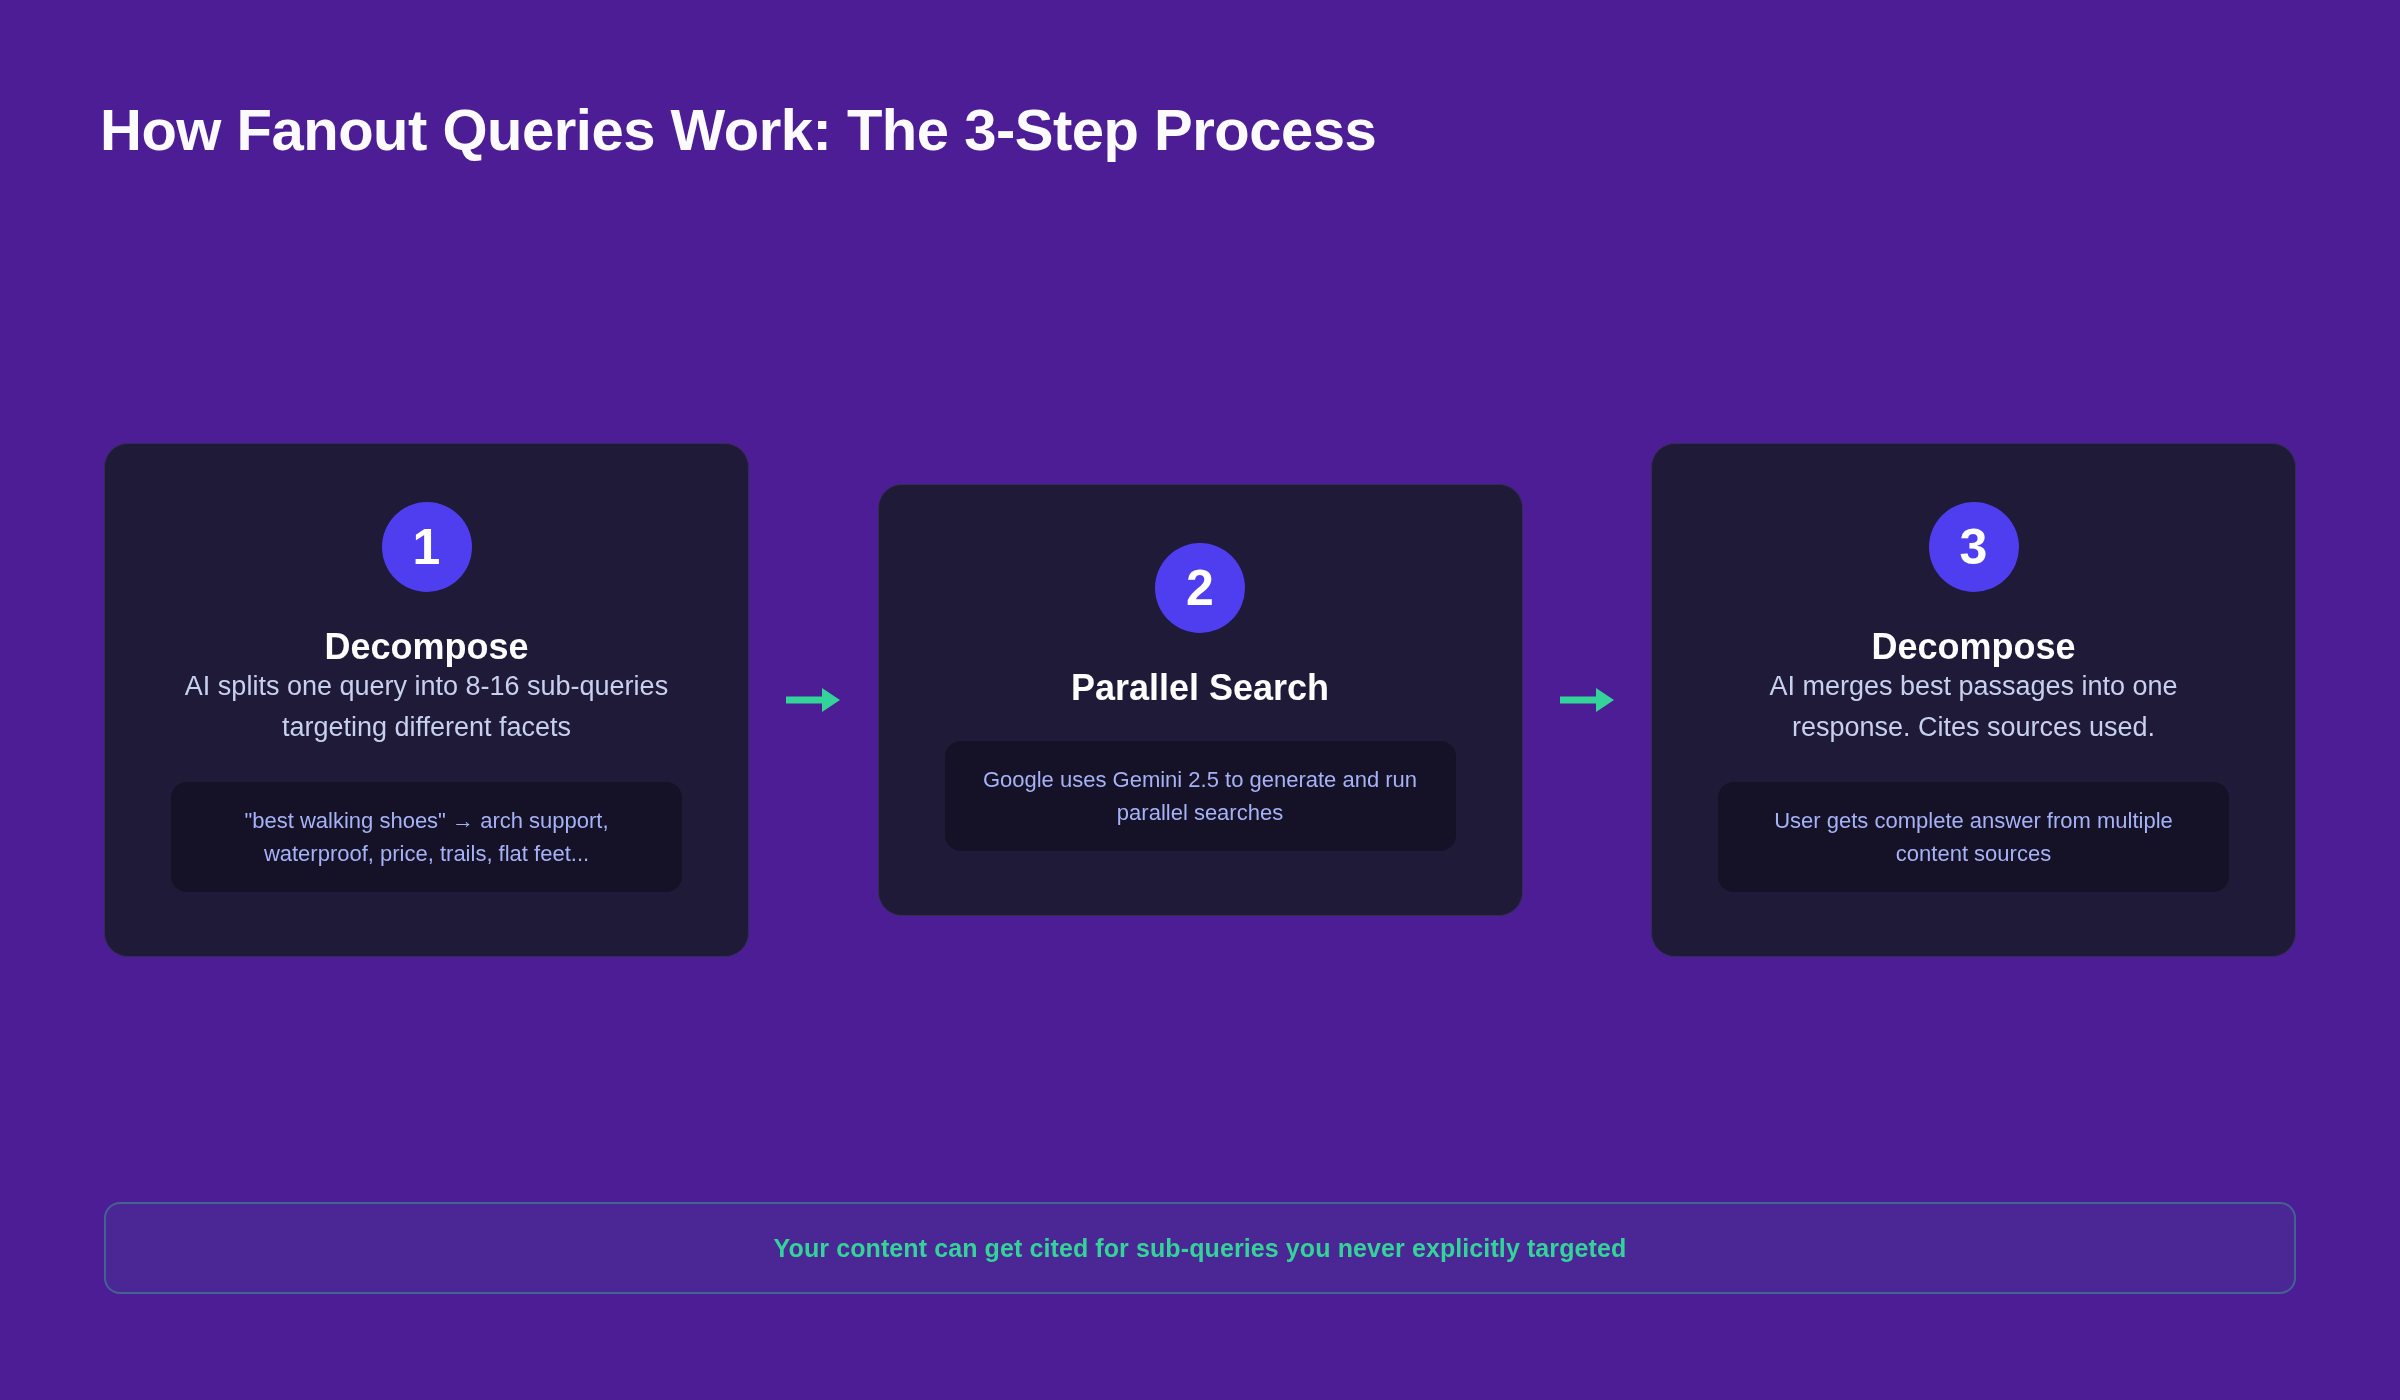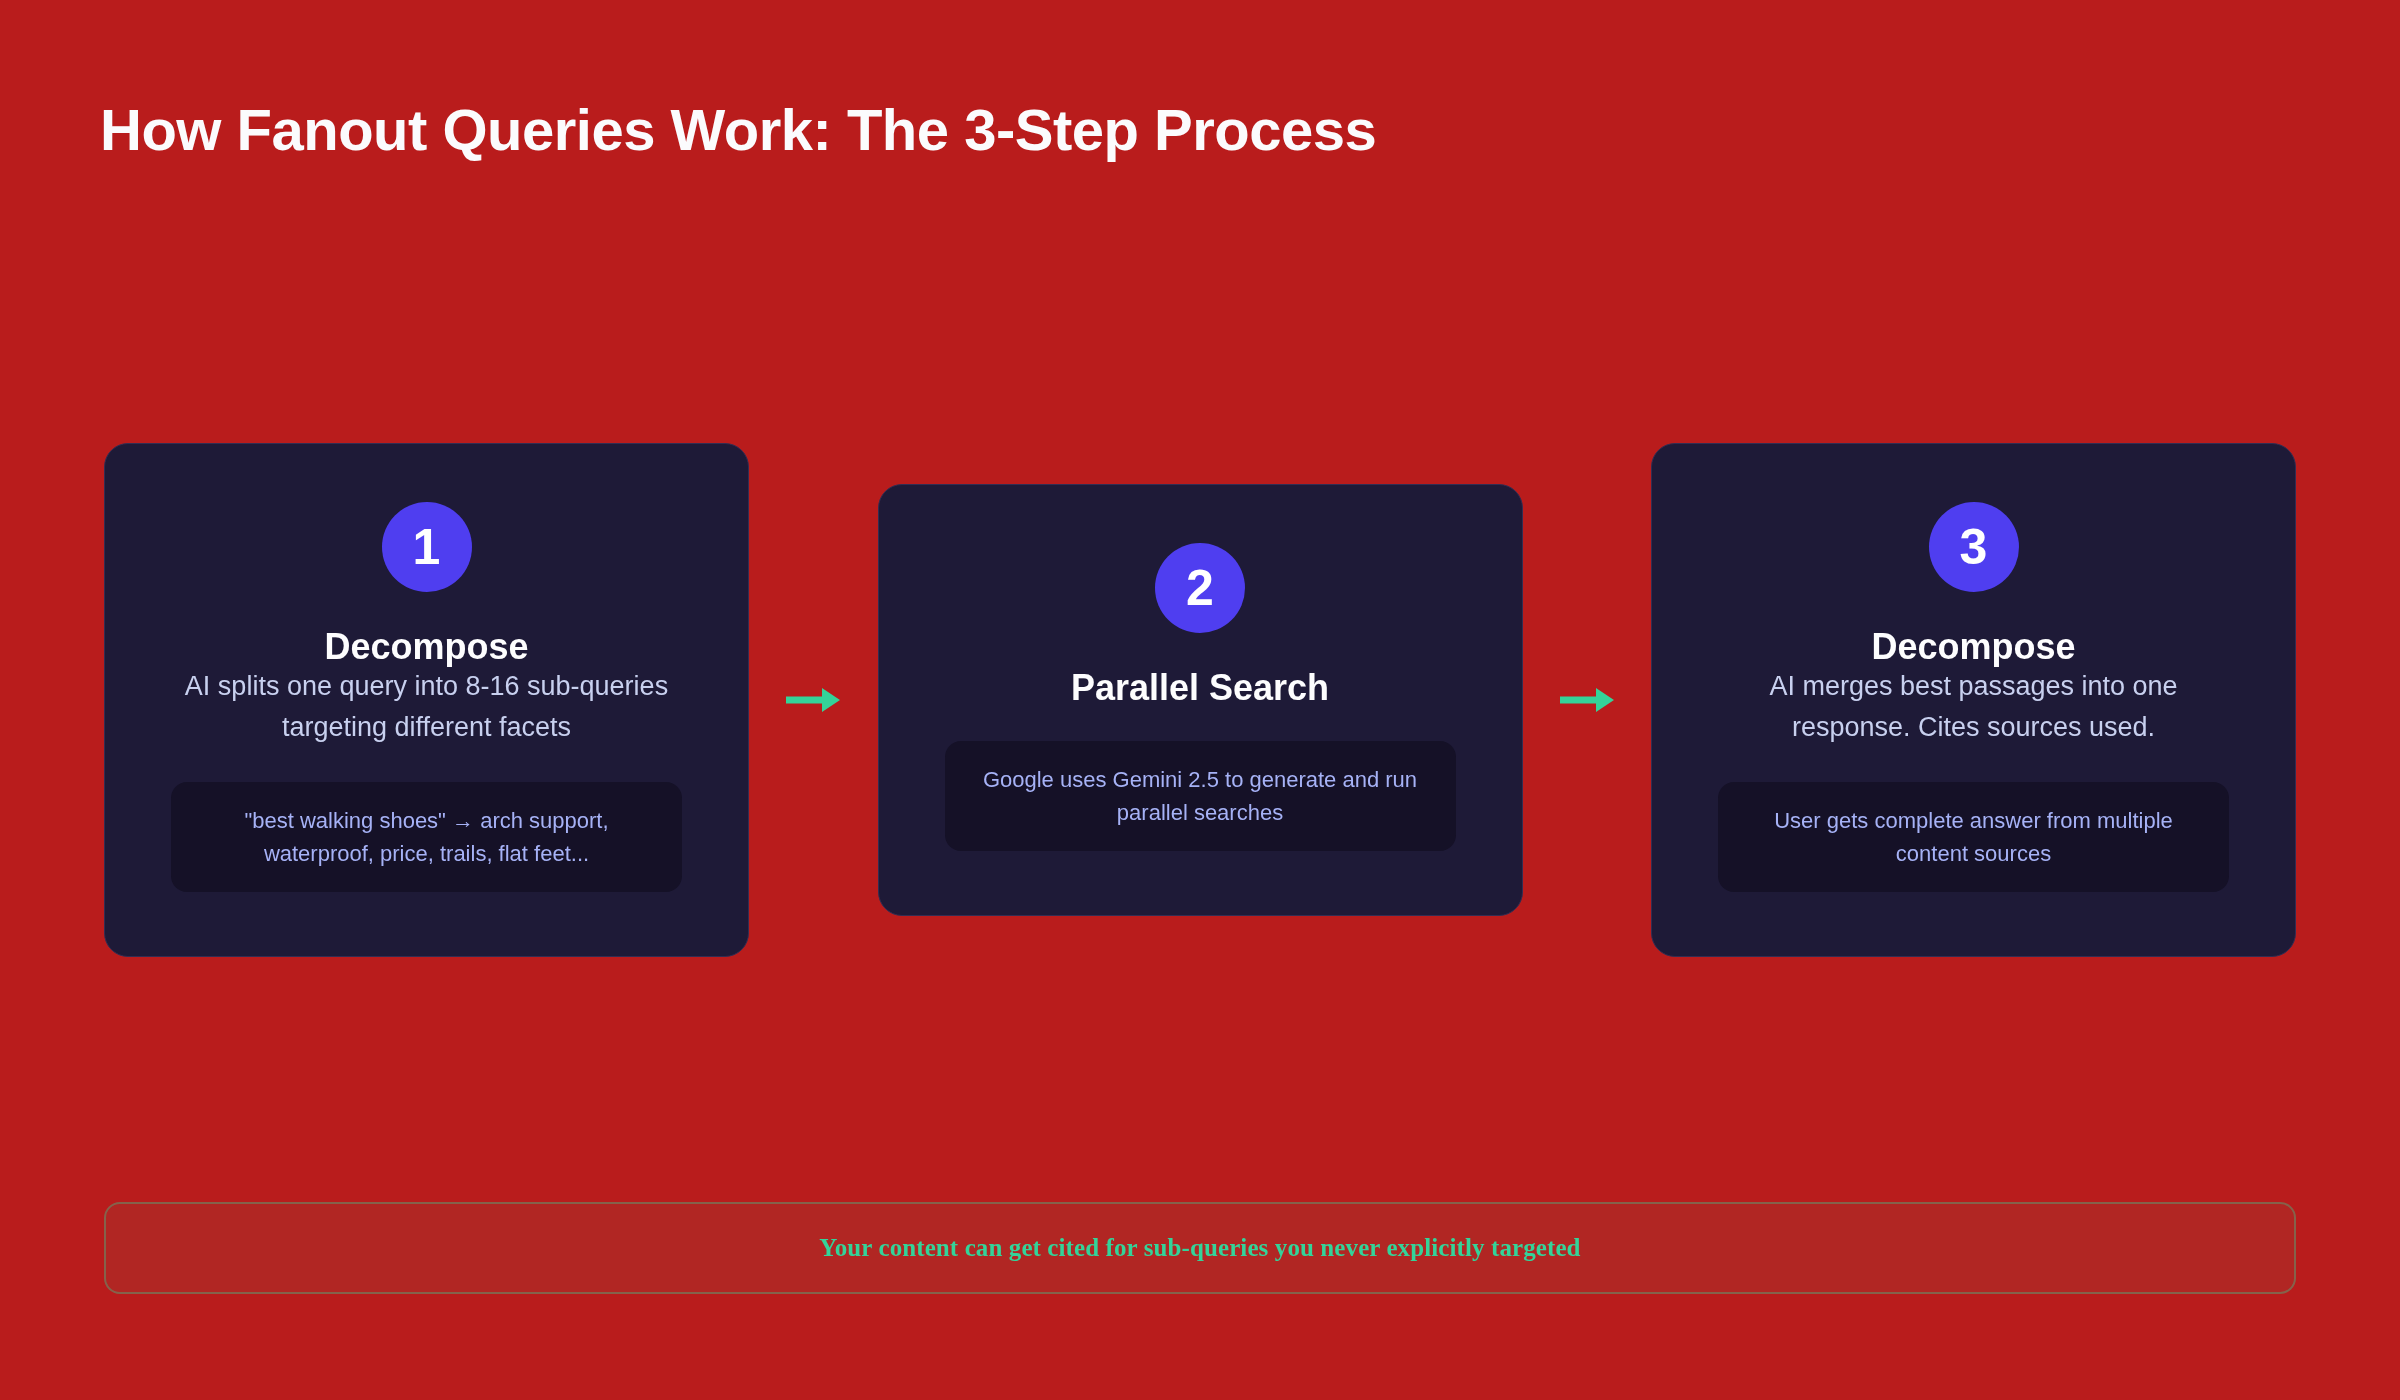--- a/index.html
+++ b/index.html
@@ -5,21 +5,21 @@
   html, body {
     margin: 0;
     padding: 0;
     background: #0d0a1e;
   }
   #canvas {
     position: relative;
     width: 2400px;
     height: 1400px;
     overflow: hidden;
-    background: #b91c1c;
+    background: #4c1d95;
     font-family: "Liberation Sans", "DejaVu Sans", sans-serif;
   }
   .page-title {
     position: absolute;
     left: 100px;
     top: 96px;
     margin: 0;
     font-size: 58px;
     font-weight: 800;
     letter-spacing: -0.5px;
@@ -103,21 +103,20 @@
     border-radius: 16px;
     display: flex;
     align-items: center;
     justify-content: center;
   }
   .callout-text {
     color: #34d399;
     font-size: 25px;
     font-weight: bold;
     letter-spacing: 0.1px;
-    font-family: Liberation Serif, serif;
   }
 </style>
 </head>
 <body>
 
 <div id="canvas">
 
   <h1 class="page-title">How Fanout Queries Work: The 3-Step Process</h1>
 
   <div class="steps-row">

